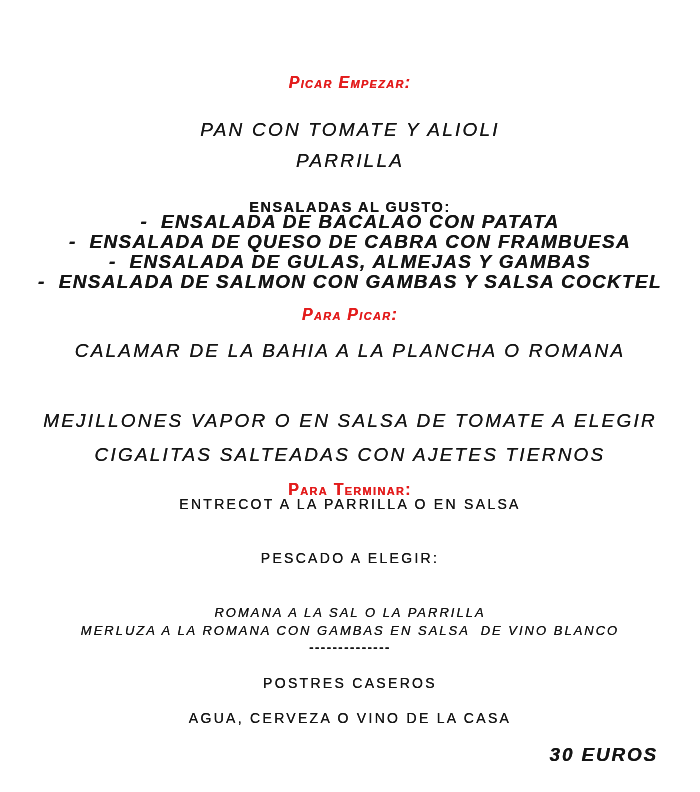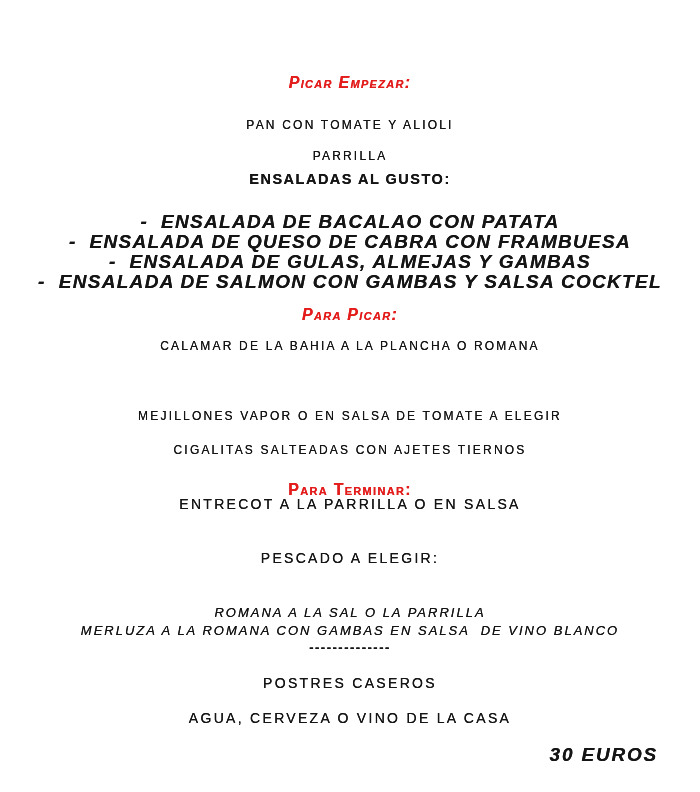--- a/index.html
+++ b/index.html
@@ -27,21 +27,22 @@
   .h-red {
     color: var(--red);
     font-weight: bold;
     font-variant: small-caps;
     font-size: 16px;
     letter-spacing: 1.3px;
   }
   .ital { font-style: italic; }
   
   .body-it {
-    font-size: 12px;
+    font-style: italic;
+    font-size: 19px;
     letter-spacing: 2.2px;
   }
   
   .salad-head {
     font-weight: bold;
     font-size: 14.5px;
     letter-spacing: 1.5px;
   }
   
   .salad {
@@ -80,21 +81,21 @@
 </head>
 <body>
 
 <div class="page">
 
   <div class="line h-red ital" style="top:74px">Picar Empezar:</div>
 
   <div class="line body-it" style="top:119px">PAN CON TOMATE Y ALIOLI</div>
   <div class="line body-it" style="top:150px">PARRILLA</div>
 
-  <div class="line salad-head" style="top:171px">ENSALADAS AL GUSTO:</div>
+  <div class="line salad-head" style="top:199px">ENSALADAS AL GUSTO:</div>
 
   <div class="line salad" style="top:211px"><span class="bullet">-</span><span>ENSALADA DE BACALAO CON PATATA</span></div>
   <div class="line salad" style="top:231px"><span class="bullet">-</span><span>ENSALADA DE QUESO DE CABRA CON FRAMBUESA</span></div>
   <div class="line salad" style="top:251px"><span class="bullet">-</span><span>ENSALADA DE GULAS, ALMEJAS Y GAMBAS</span></div>
   <div class="line salad" style="top:271px"><span class="bullet">-</span><span>ENSALADA DE SALMON CON GAMBAS Y SALSA COCKTEL</span></div>
 
   <div class="line h-red ital" style="top:306px">Para Picar:</div>
 
   <div class="line body-it" style="top:340px">CALAMAR DE LA BAHIA A LA PLANCHA O ROMANA</div>
   <div class="line body-it" style="top:410px">MEJILLONES VAPOR O EN SALSA DE TOMATE A ELEGIR</div>

